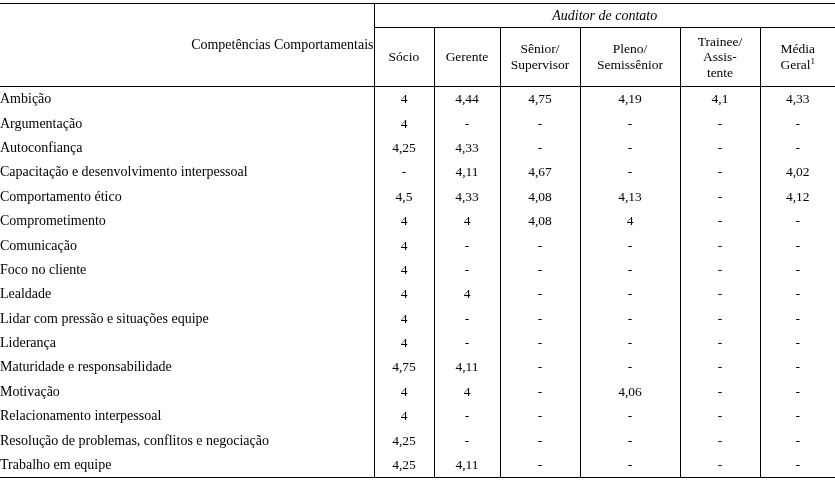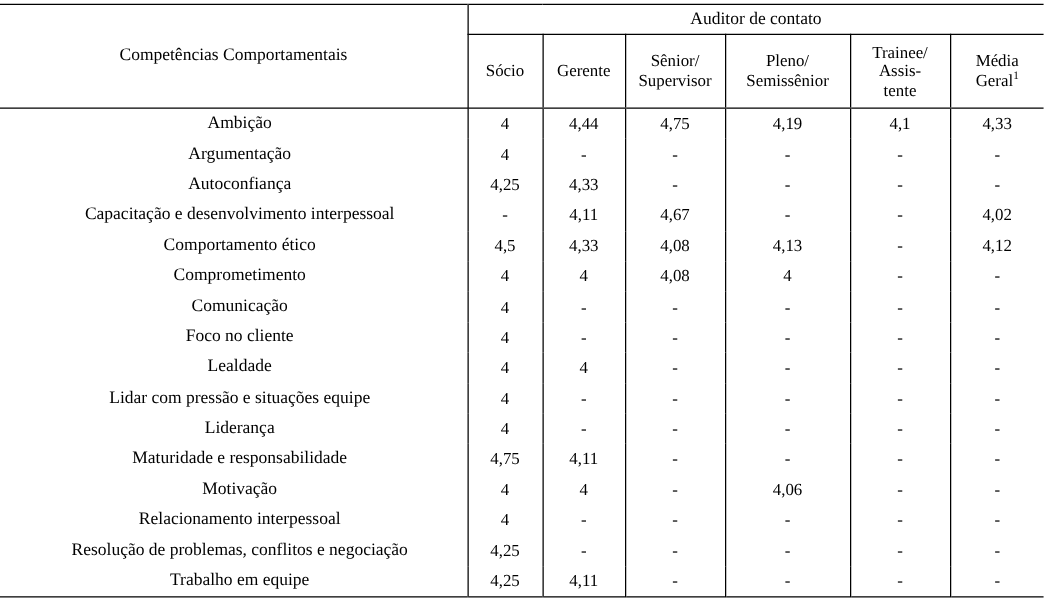--- a/index.html
+++ b/index.html
@@ -27,28 +27,29 @@
   table.comp-table th,
   table.comp-table td {
     font-weight: normal;
     vertical-align: middle;
     padding: 0;
   }
   
   th.col-comp {
     border-right: 1px solid #000;
     border-bottom: 1px solid #000;
-    text-align: center;
+    text-align: right;
     font-size: 14px;
   }
   th.group-header {
     border-bottom: 1px solid #000;
     text-align: center;
     height: 23px;
     font-size: 14px;
+    font-style: italic;
   }
   tr.cols-row th {
     border-bottom: 1px solid #000;
     text-align: center;
     white-space: pre-line;
     height: 58px;
     line-height: 1.15;
     font-size: 13.5px;
   }
   tr.cols-row th + th {
@@ -57,22 +58,21 @@
   sup.fn {
     font-size: 9px;
     vertical-align: super;
     line-height: 0;
   }
   
   tbody td {
     height: 24.4px;
   }
   tbody td.label {
-    text-align: center;
-    padding-left: 10px;
+    text-align: left;
     font-size: 14px;
   }
   tbody td.val {
     text-align: center;
   }
   tbody td + td {
     border-left: 1px solid #000;
   }
 </style>
 </head>

